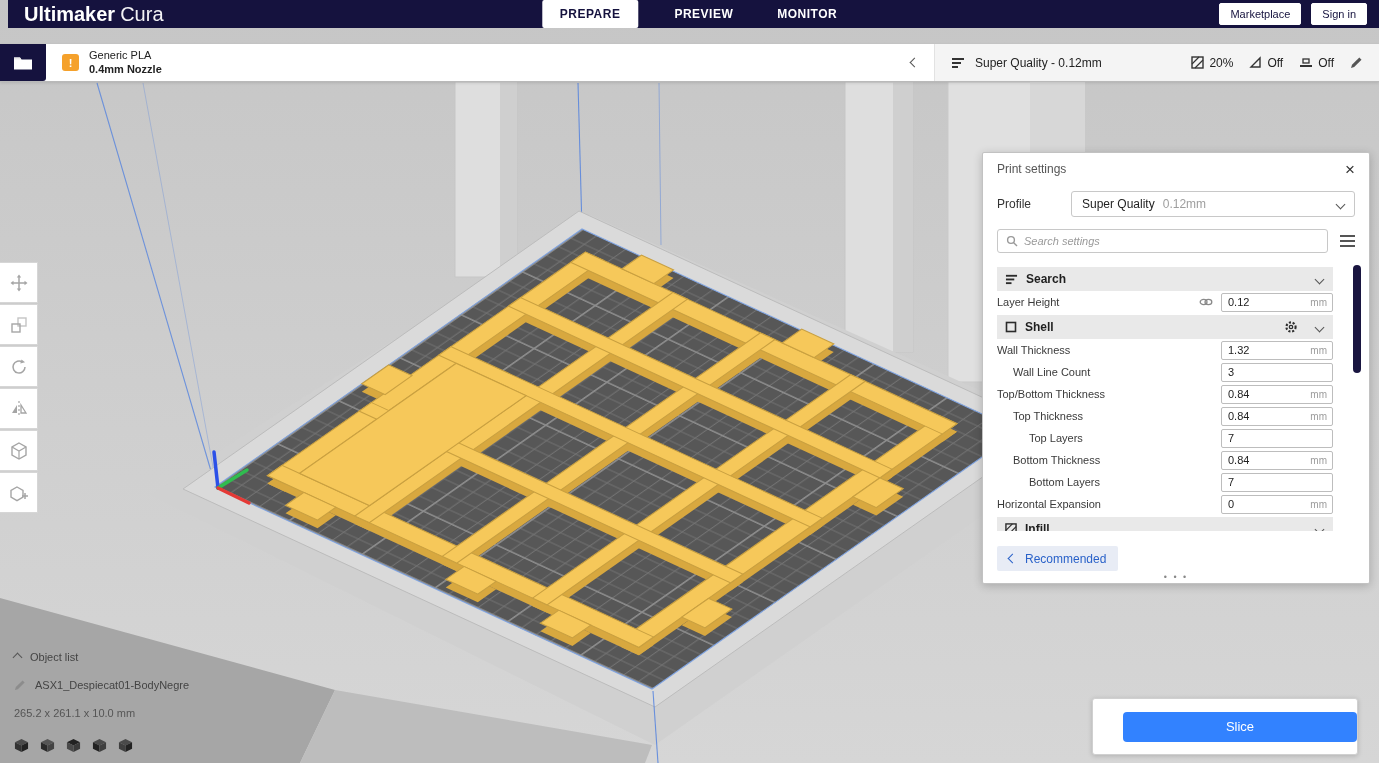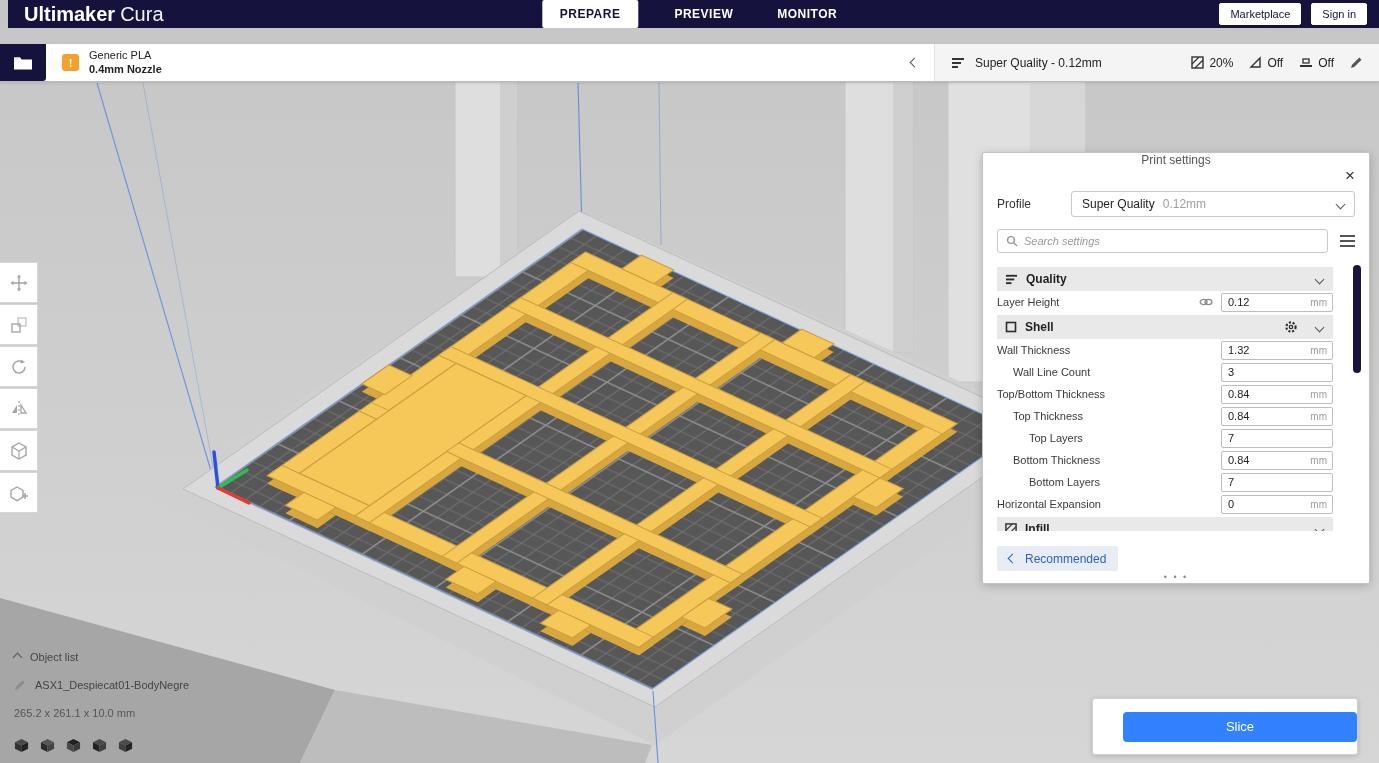--- a/index.html
+++ b/index.html
@@ -41,21 +41,21 @@
   .chev.up { transform:rotate(-135deg); }
   .chev.left { transform:rotate(135deg); }
   .chev.blue { border-color:#2a62c9; }
 
   
   .tool-rail { position:absolute; left:0; top:262px; z-index:10; display:flex; flex-direction:column; gap:1px; }
   .tool-btn { width:38px; height:41px; background:#fff; border:1px solid #d6d6d6; border-left:none; display:flex; align-items:center; justify-content:center; }
 
   
   .print-panel { position:absolute; left:982px; top:152px; width:388px; height:432px; background:#fff; border:1px solid #c2c2c2; border-radius:2px; box-shadow:0 2px 10px rgba(0,0,0,.2); z-index:20; }
-  .pp-header { height:32px; display:flex; align-items:center; padding:0 14px;flex-direction:column; }
+  .pp-header { height:32px; display:flex; align-items:center; padding:0 14px; }
   .pp-title { font-size:12px; color:#555; }
   .pp-close { margin-left:auto; font-size:17px; color:#333; line-height:1; background:none; border:none; font-family:inherit; }
   .pp-profile { display:flex; align-items:center; padding:6px 14px 4px; gap:6px; }
   .pp-profile-label { font-size:12px; color:#333; width:68px; }
   .pp-select { flex:1; height:26px; border:1px solid #c8c8c8; border-radius:3px; display:flex; align-items:center; padding:0 10px; font-size:12px; color:#222; gap:8px; background:#fff; }
   .pp-select .hint { color:#9e9e9e; }
   .pp-select .chev { margin-left:auto; }
   .pp-search-row { display:flex; align-items:center; padding:8px 14px 4px; gap:12px; }
   .pp-search { flex:1; height:24px; border:1px solid #c8c8c8; border-radius:3px; display:flex; align-items:center; padding:0 8px; gap:6px; background:#fff; }
   .pp-search input { border:none; outline:none; flex:1; font-size:11px; color:#444; background:transparent; font-family:inherit; }
@@ -347,21 +347,21 @@
   <div class="pp-list">
 
     <div class="cat">
       <span style="display:flex">
         <svg width="13" height="12" viewBox="0 0 14 13">
             <rect x="1" y="2" width="12" height="2" fill="#2b2b2b"></rect>
             <rect x="1" y="6" width="9" height="2" fill="#2b2b2b"></rect>
             <rect x="1" y="10" width="6" height="2" fill="#2b2b2b"></rect>
           </svg>
       </span>
-      <b>Quality</b>
+      <b>Search</b>
       <span class="chev down"></span>
     </div>
 
     <div class="srow">
       <span class="lbl">Layer Height</span>
       <span class="linkicon">
         <svg width="14" height="10" viewBox="0 0 14 10">
             <ellipse cx="4.6" cy="5" rx="3.4" ry="2.6" fill="none" stroke="#8a8a8a" stroke-width="1.3"></ellipse>
             <ellipse cx="9.4" cy="5" rx="3.4" ry="2.6" fill="none" stroke="#8a8a8a" stroke-width="1.3"></ellipse>
           </svg>

